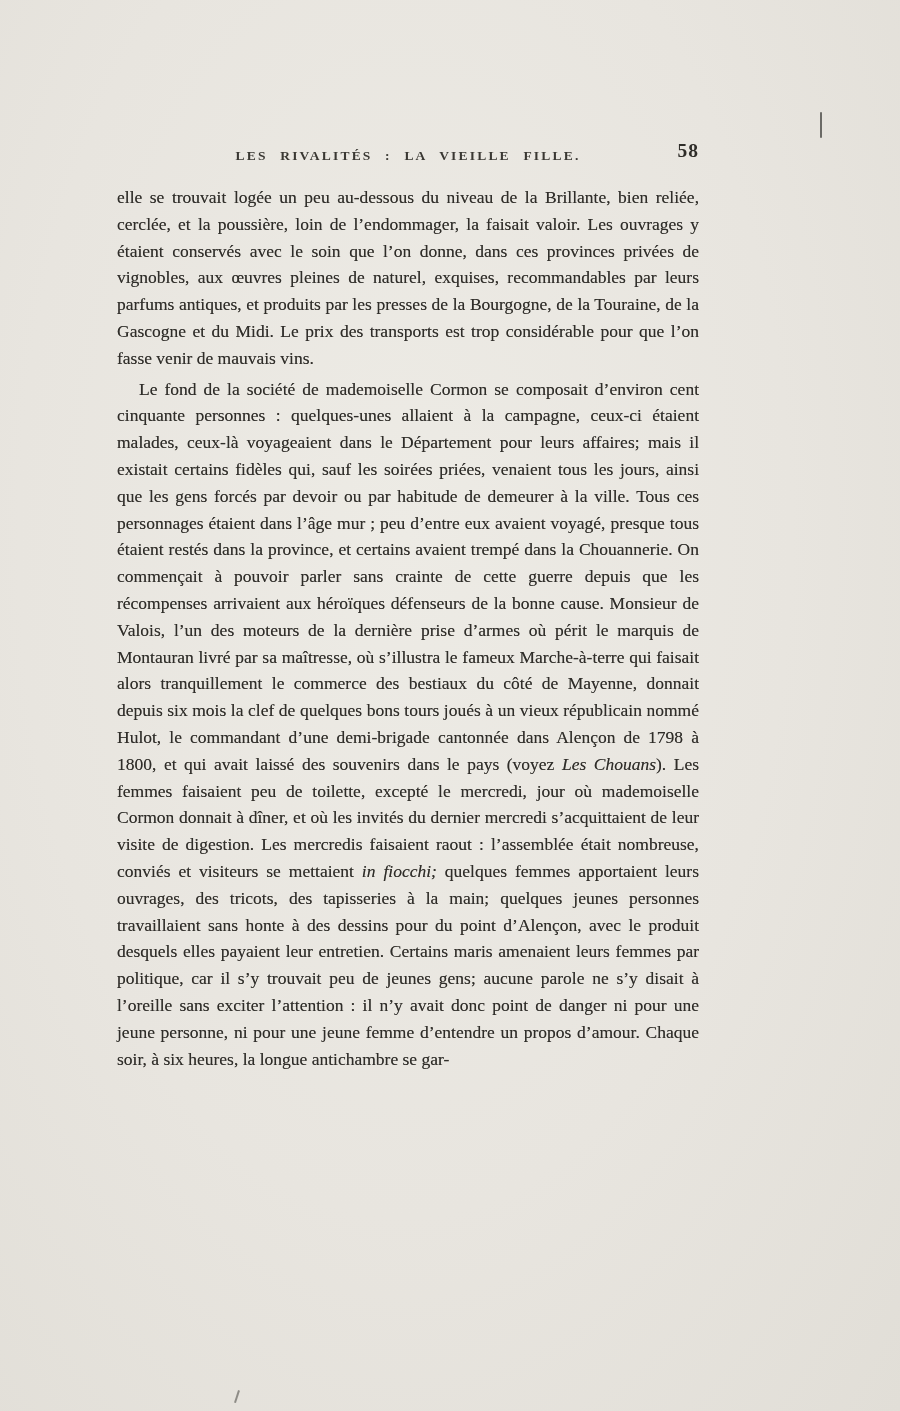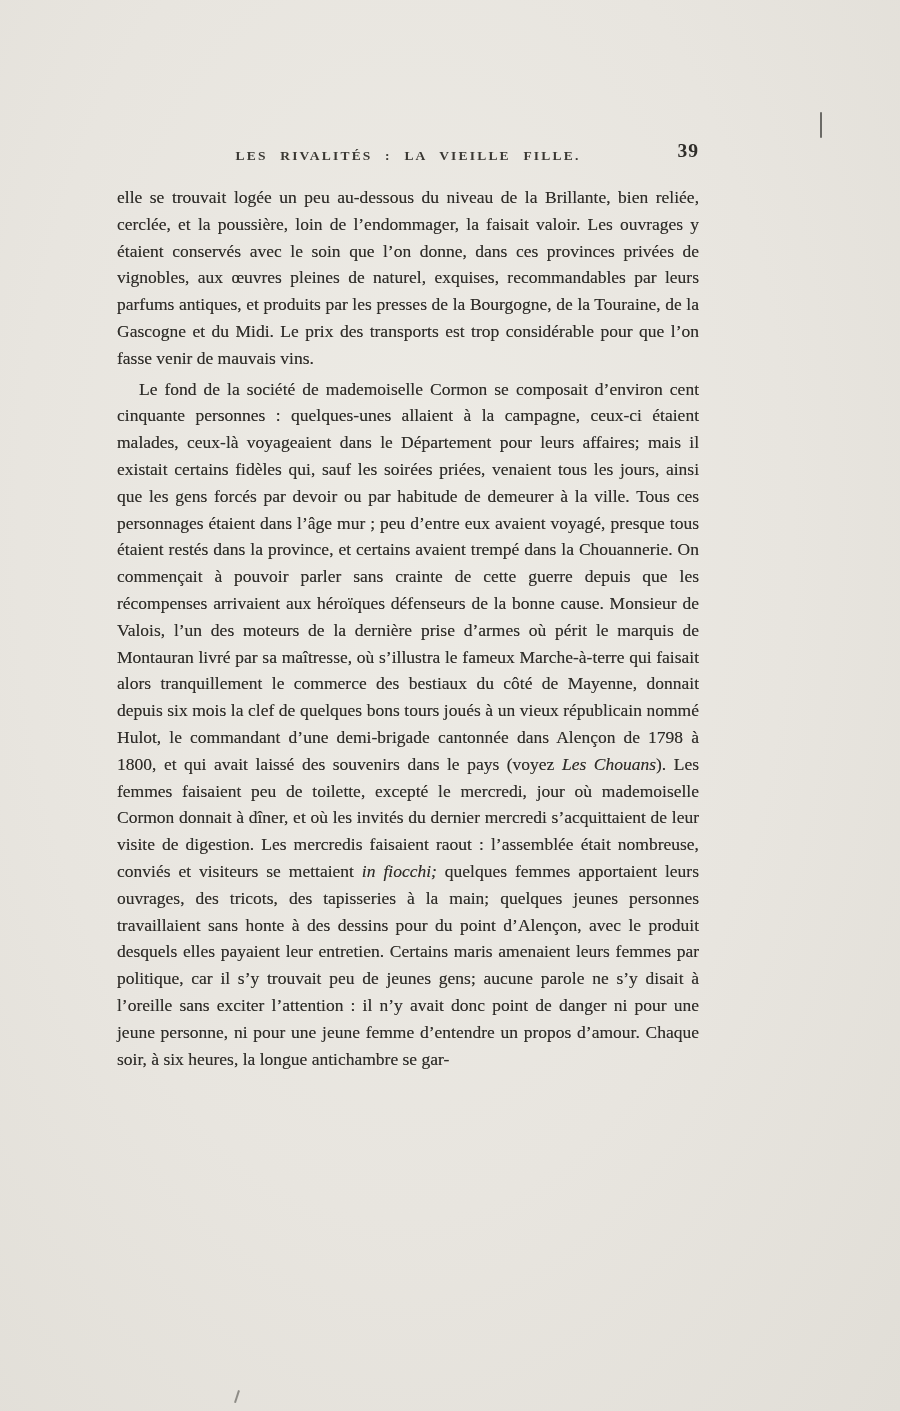--- a/index.html
+++ b/index.html
@@ -84,21 +84,21 @@
 
 <div class="scan-page">
 
   <span class="artifact-vline"></span>
   <span class="artifact-slash"></span>
 
   <div class="page-inner">
 
     <div class="running-header">
       <span class="header-title">LES RIVALITÉS : LA VIEILLE FILLE.</span>
-      <span class="page-number">39</span>
+      <span class="page-number">58</span>
     </div>
 
     <div class="text-block">
       <p class="para"><span>elle se trouvait logée un peu au-dessous du niveau de la Brillante, bien reliée, cerclée, et la poussière, loin de l’endommager, la faisait valoir. Les ouvrages y étaient conservés avec le soin que l’on donne, dans ces provinces privées de vignobles, aux œuvres pleines de naturel, exquises, recommandables par leurs parfums antiques, et produits par les presses de la Bourgogne, de la Touraine, de la Gascogne et du Midi. Le prix des transports est trop considérable pour que l’on fasse venir de mauvais vins.</span></p>
       <p class="para indent"><span>Le fond de la société de mademoiselle Cormon se composait d’environ cent cinquante personnes : quelques-unes allaient à la campagne, ceux-ci étaient malades, ceux-là voyageaient dans le Département pour leurs affaires; mais il existait certains fidèles qui, sauf les soirées priées, venaient tous les jours, ainsi que les gens forcés par devoir ou par habitude de demeurer à la ville. Tous ces personnages étaient dans l’âge mur ; peu d’entre eux avaient voyagé, presque tous étaient restés dans la province, et certains avaient trempé dans la Chouannerie. On commençait à pouvoir parler sans crainte de cette guerre depuis que les récompenses arrivaient aux héroïques défenseurs de la bonne cause. Monsieur de Valois, l’un des moteurs de la dernière prise d’armes où périt le marquis de Montauran livré par sa maîtresse, où s’illustra le fameux Marche-à-terre qui faisait alors tranquillement le commerce des bestiaux du côté de Mayenne, donnait depuis six mois la clef de quelques bons tours joués à un vieux républicain nommé Hulot, le commandant d’une demi-brigade cantonnée dans Alençon de 1798 à 1800, et qui avait laissé des souvenirs dans le pays (voyez </span><em class="it">Les Chouans</em><span>). Les femmes faisaient peu de toilette, excepté le mercredi, jour où mademoiselle Cormon donnait à dîner, et où les invités du dernier mercredi s’acquittaient de leur visite de digestion. Les mercredis faisaient raout : l’assemblée était nombreuse, conviés et visiteurs se mettaient </span><em class="it">in fiocchi;</em><span> quelques femmes apportaient leurs ouvrages, des tricots, des tapisseries à la main; quelques jeunes personnes travaillaient sans honte à des dessins pour du point d’Alençon, avec le produit desquels elles payaient leur entretien. Certains maris amenaient leurs femmes par politique, car il s’y trouvait peu de jeunes gens; aucune parole ne s’y disait à l’oreille sans exciter l’attention : il n’y avait donc point de danger ni pour une jeune personne, ni pour une jeune femme d’entendre un propos d’amour. Chaque soir, à six heures, la longue antichambre se gar-</span></p>
     </div>
 
   </div>
 </div>
 

